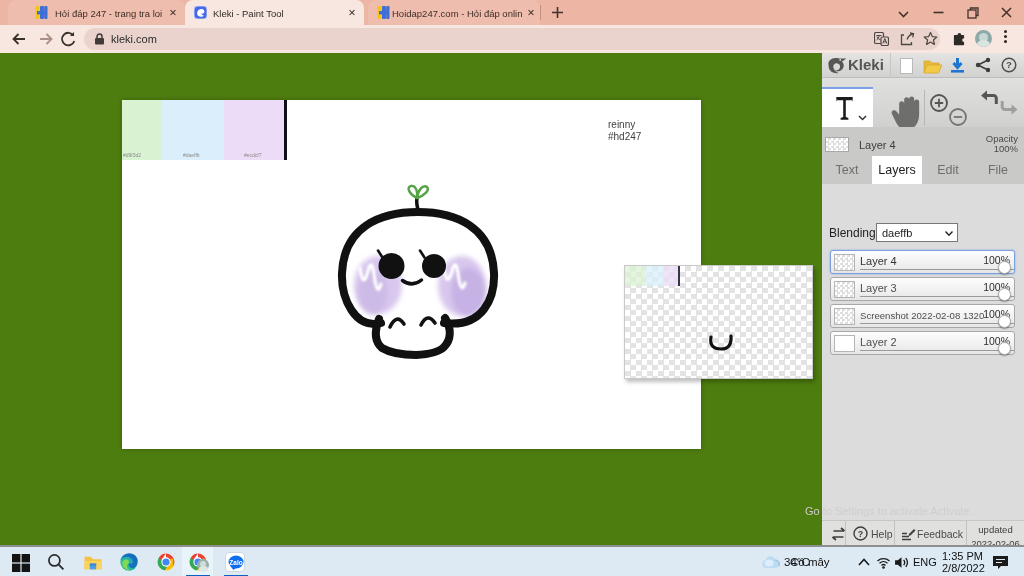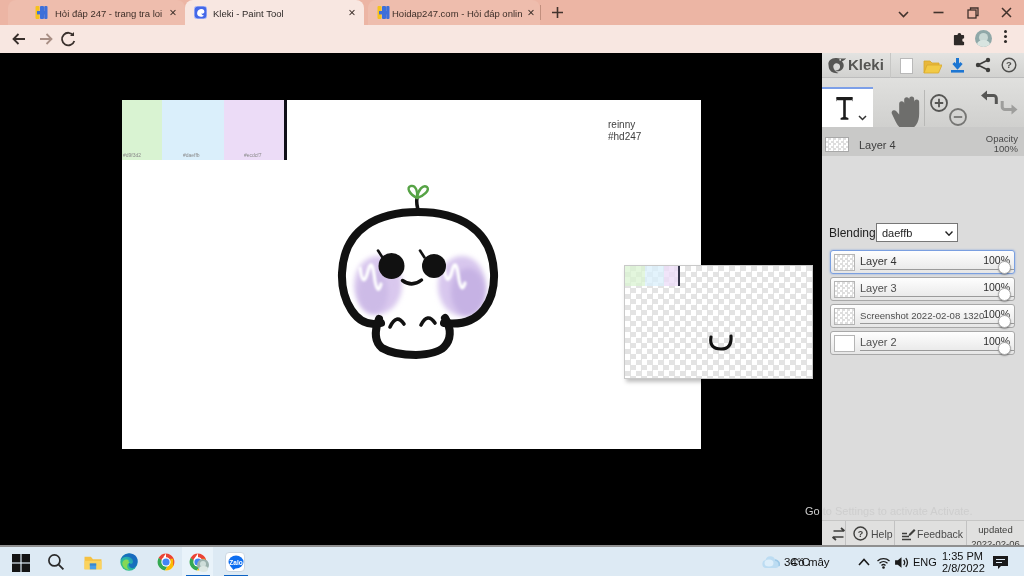--- a/index.html
+++ b/index.html
@@ -1,18 +1,18 @@
 <!DOCTYPE html>
 <html><head>
 <meta charset="utf-8">
 <style>
   * { margin:0; padding:0; box-sizing:border-box; }
   html,body { width:1024px; height:576px; overflow:hidden; font-family:"Liberation Sans", sans-serif; -webkit-font-smoothing:antialiased; }
   .abs { position:absolute; }
-  #root { position:relative; width:1024px; height:576px; background:#000000; }
+  #root { position:relative; width:1024px; height:576px; background:#4d7c0f; }
 
   
   #tabbar { left:0; top:0; width:1024px; height:25px; background:#ecb5a4; }
   .tab { position:absolute; top:0; height:25px; font-size:9.5px; color:#3d2e28; }
   .tab .title { position:absolute; left:26px; top:8px; white-space:nowrap; overflow:hidden; }
   .tab .x { position:absolute; top:7.5px; width:10px; height:10px; font-size:9.5px; line-height:10px; text-align:center; color:#3c2f2a; }
   .tab.active { background:#f8e7e1; border-radius:8px 8px 0 0; }
   .favi { position:absolute; left:9px; top:6px; width:13px; height:13px; }
   #winctl span { position:absolute; top:0; height:25px; line-height:25px; text-align:center; width:28px; color:#41322c; }
 
@@ -129,20 +129,40 @@
     <svg class="navic" style="left:9px;" viewBox="0 0 20 20">
         <path d="M16 10 H5 M9.5 5 L4.5 10 L9.5 15" stroke="#39302c" stroke-width="1.8" fill="none"></path>
       </svg>
     <svg class="navic" style="left:36px;" viewBox="0 0 20 20">
         <path d="M4 10 H15 M10.5 5 L15.5 10 L10.5 15" stroke="#a98f85" stroke-width="1.8" fill="none"></path>
       </svg>
     <svg class="navic" style="left:58px;" viewBox="0 0 20 20">
         <path d="M15.5 6.5 A6.3 6.3 0 1 0 16.3 12" stroke="#39302c" stroke-width="1.8" fill="none"></path>
         <path d="M16 3 v4 h-4 z" fill="#39302c"></path>
       </svg>
+    <div id="pill">
+      <svg style="position:absolute; left:10px; top:5px;" width="11" height="12" viewBox="0 0 11 12">
+          <rect x="1" y="5" width="9" height="6.5" rx="1" fill="#413a36"></rect>
+          <path d="M3 5 V3.5 a2.5 2.5 0 0 1 5 0 V5" stroke="#413a36" stroke-width="1.5" fill="none"></path>
+        </svg>
+      <span class="url">kleki.com</span>
+      <svg style="position:absolute; left:790px; top:4px;" width="15" height="14" viewBox="0 0 15 14">
+          <rect x="0.5" y="0.5" width="9" height="11" rx="1.5" fill="none" stroke="#4c4744" stroke-width="1.2"></rect>
+          <path d="M2.5 3.5 h5 M5 3.5 v1 q-0.5 2.5 -2.5 3.5 M3 4.5 q1 2.5 3.5 3.5" stroke="#4c4744" stroke-width="1" fill="none"></path>
+          <rect x="7" y="5" width="7.5" height="8.5" rx="1.5" fill="#e9d3cc" stroke="#4c4744" stroke-width="1.2"></rect>
+          <path d="M10.8 6.5 l2 5 m-0.7 -1.6 h-2.6 m-0.7 1.6 l2 -5" stroke="#4c4744" stroke-width="1" fill="none"></path>
+        </svg>
+      <svg style="position:absolute; left:815px; top:3px;" width="16" height="15" viewBox="0 0 16 15">
+          <path d="M5 4 H2.5 V13.5 H12.5 V11" fill="none" stroke="#4c4744" stroke-width="1.3"></path>
+          <path d="M8 8.5 Q10 3.5 14 3 M11 2 l3.5 0.8 l-0.8 3.5" fill="none" stroke="#4c4744" stroke-width="1.3"></path>
+        </svg>
+      <svg style="position:absolute; left:839px; top:3px;" width="15" height="15" viewBox="0 0 15 15">
+          <path d="M7.5 1.5 L9.3 5.6 L13.8 6 L10.4 9 L11.4 13.4 L7.5 11 L3.6 13.4 L4.6 9 L1.2 6 L5.7 5.6 Z" fill="none" stroke="#4c4744" stroke-width="1.2" stroke-linejoin="round"></path>
+        </svg>
+    </div>
     <svg style="position:absolute; left:951px; top:6px;" width="15" height="15" viewBox="0 0 15 15">
         <path d="M4.5 4 h2 a1.9 1.9 0 1 1 3.8 0 h2 a0.8 0.8 0 0 1 0.8 0.8 v2.4 a1.9 1.9 0 1 0 0 3.8 v2.4 a0.8 0.8 0 0 1 -0.8 0.8 h-8.6 a0.8 0.8 0 0 1 -0.8 -0.8 V4.8 a0.8 0.8 0 0 1 0.8 -0.8 Z" fill="#2e2a28"></path>
       </svg>
     <div style="position:absolute; left:975px; top:5px; width:17px; height:17px; border-radius:50%; background:#8fa8a8; overflow:hidden;">
         <div style="position:absolute;left:4px;top:3px;width:9px;height:9px;border-radius:50%;background:#c8d8d4;"></div>
         <div style="position:absolute;left:2px;top:10px;width:13px;height:9px;border-radius:50%;background:#d8e4e0;"></div>
       </div>
     <div style="position:absolute; left:1004px; top:5px; width:3.2px; height:3.2px; background:#2e2a28; border-radius:50%; box-shadow:0 5px 0 #2e2a28, 0 10px 0 #2e2a28;"></div>
   </div>
 
@@ -262,20 +282,26 @@
         <path d="M37.5 31.5 h-7.5 a2.8 2.8 0 0 1 -2.8 -2.8 v-5.7" fill="none" stroke="#9e9e9c" stroke-width="3"></path>
           <path d="M36.5 26.5 L42.5 31.5 L36.5 36.5 Z" fill="#9e9e9c"></path>
       </svg>
     </div>
     <div id="pinfostrip"></div>
 
     <div class="abs" style="left:3px; top:84px; width:24px; height:15px; border:1px solid #a8a8a8; background:conic-gradient(#dedede 25%, #fff 0 50%, #dedede 0 75%, #fff 0); background-size:5px 5px;"></div>
     <span class="abs" style="left:37px; top:86px; font-size:11px; color:#3c3c3c;">Layer 4</span>
     <div class="abs" style="left:138px; top:81px; width:58px; font-size:9.5px; color:#4a4a4a; text-align:right; line-height:9.5px;">Opacity<br>100%</div>
 
+    <div id="tabsrow">
+      <span class="ptab" style="left:0;">Text</span>
+      <span class="ptab on" style="left:50px;">Layers</span>
+      <span class="ptab" style="left:101px;">Edit</span>
+      <span class="ptab" style="left:151px;">File</span>
+    </div>
 
 
     <span class="abs" style="left:7px; top:173px; font-size:12px; color:#1e1e1e;">Blending</span>
     <div class="abs" style="left:54px; top:170px; width:82px; height:19px; background:#ffffff; border:1px solid #777;">
       <span style="position:absolute; left:5px; top:3px; font-size:11px; color:#1e1e1e;">daeffb</span>
       <svg style="position:absolute; right:4px; top:7px;" width="8" height="5" viewBox="0 0 8 5">
           <path d="M0.5 0.5 L4 4.2 L7.5 0.5" stroke="#222" stroke-width="1.4" fill="none"></path>
         </svg>
     </div>
 

